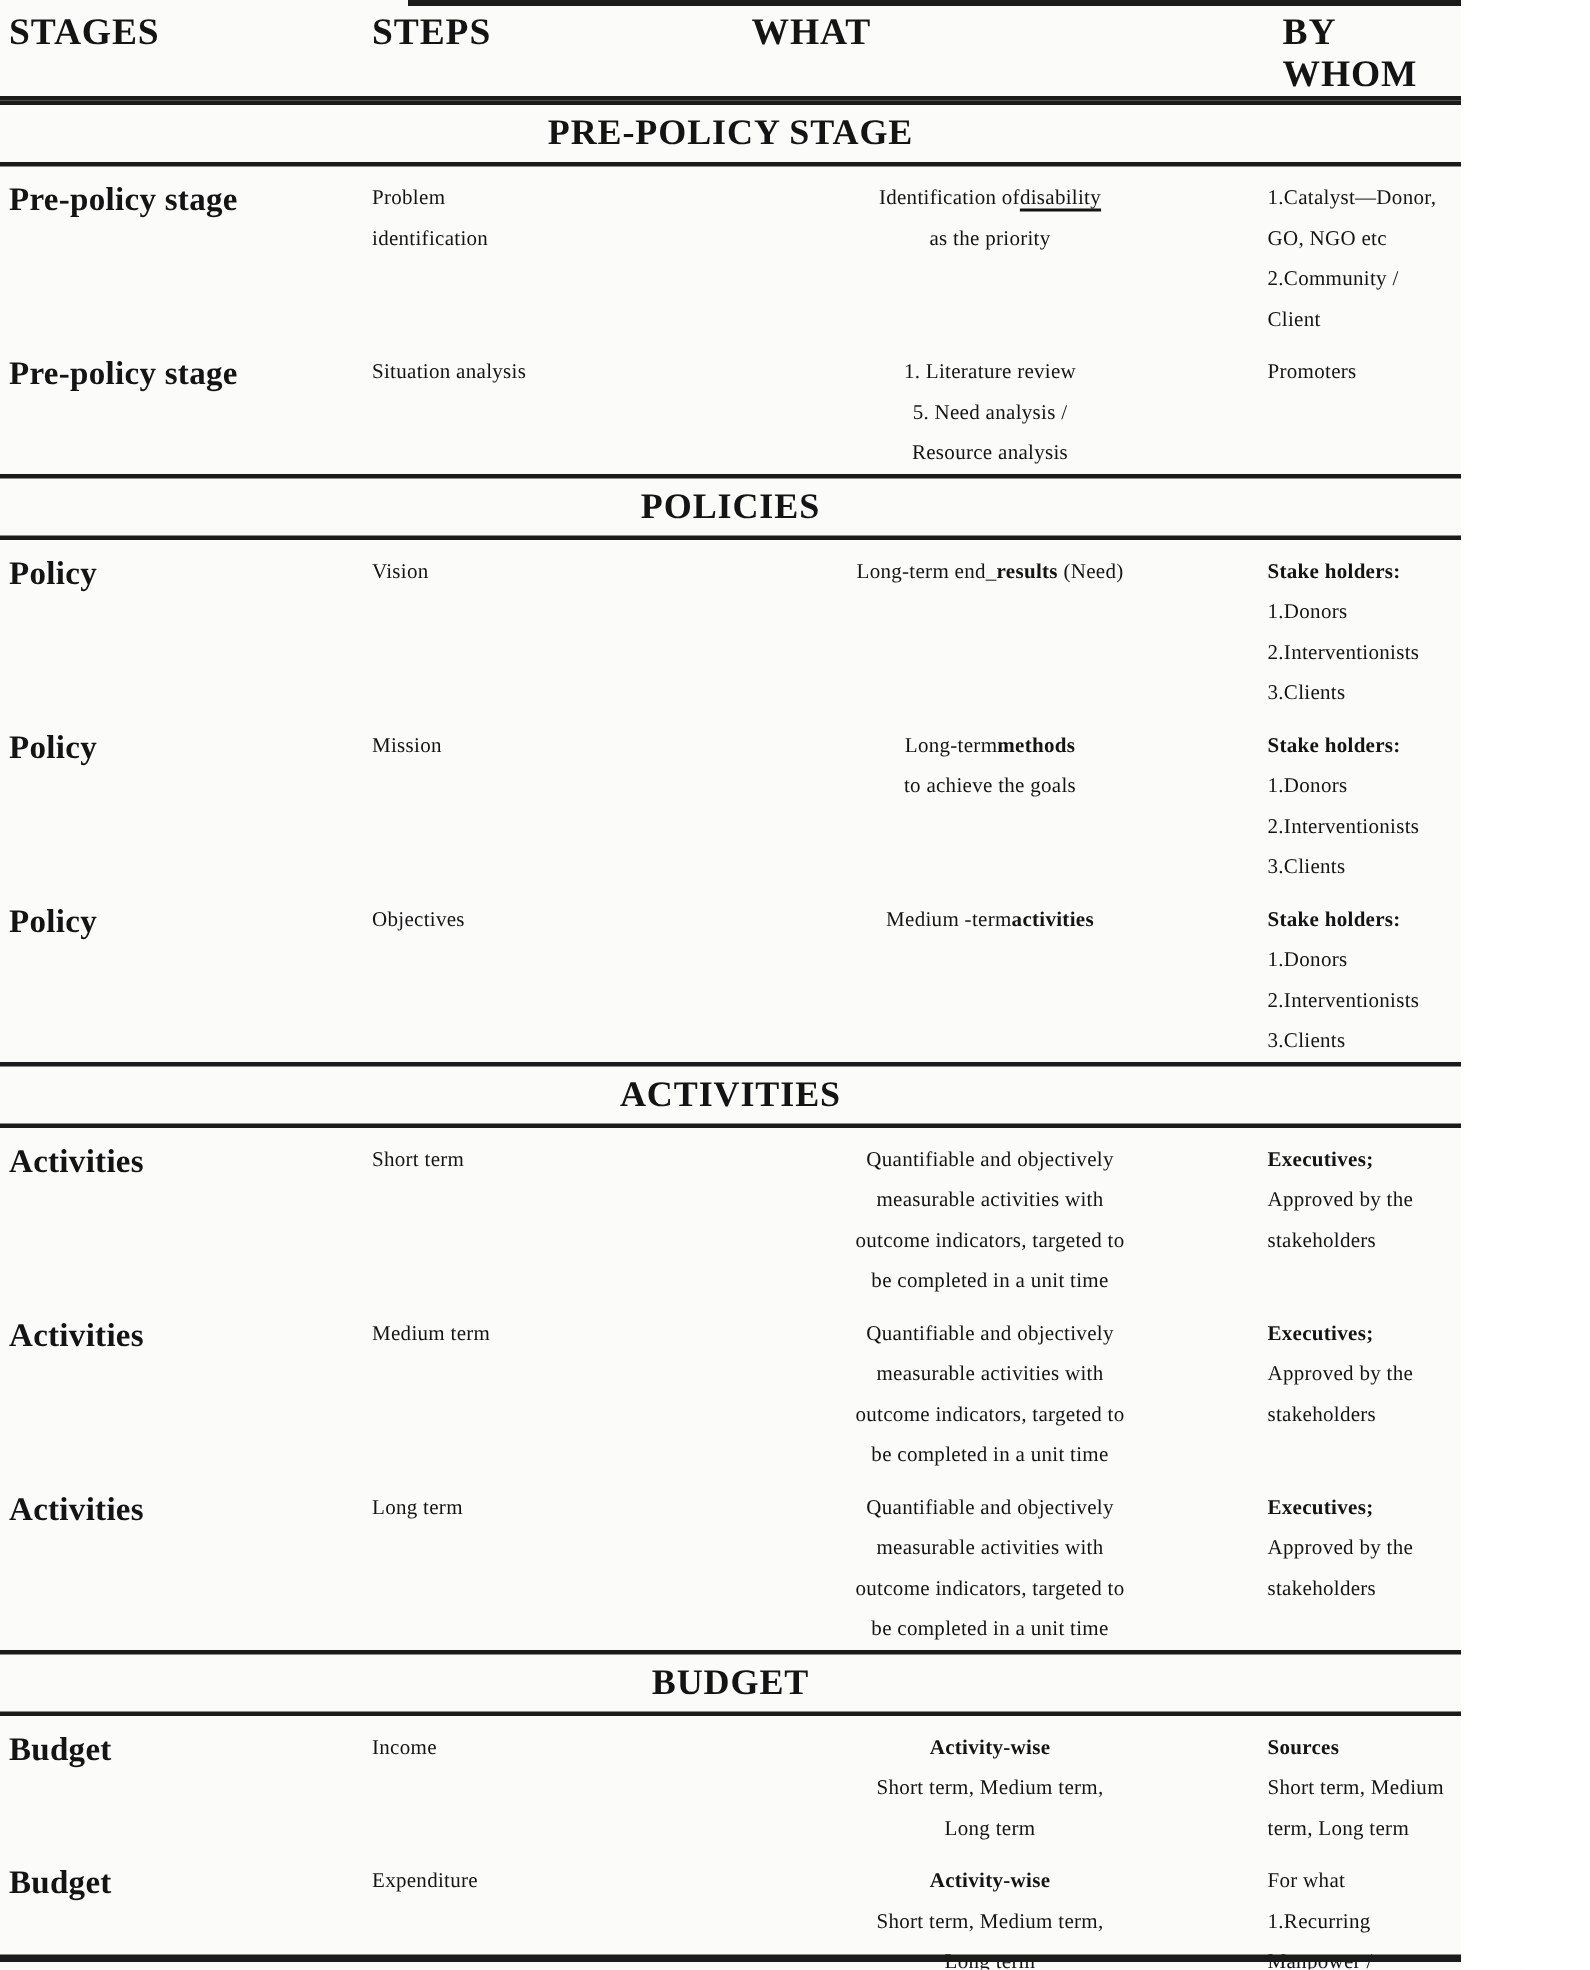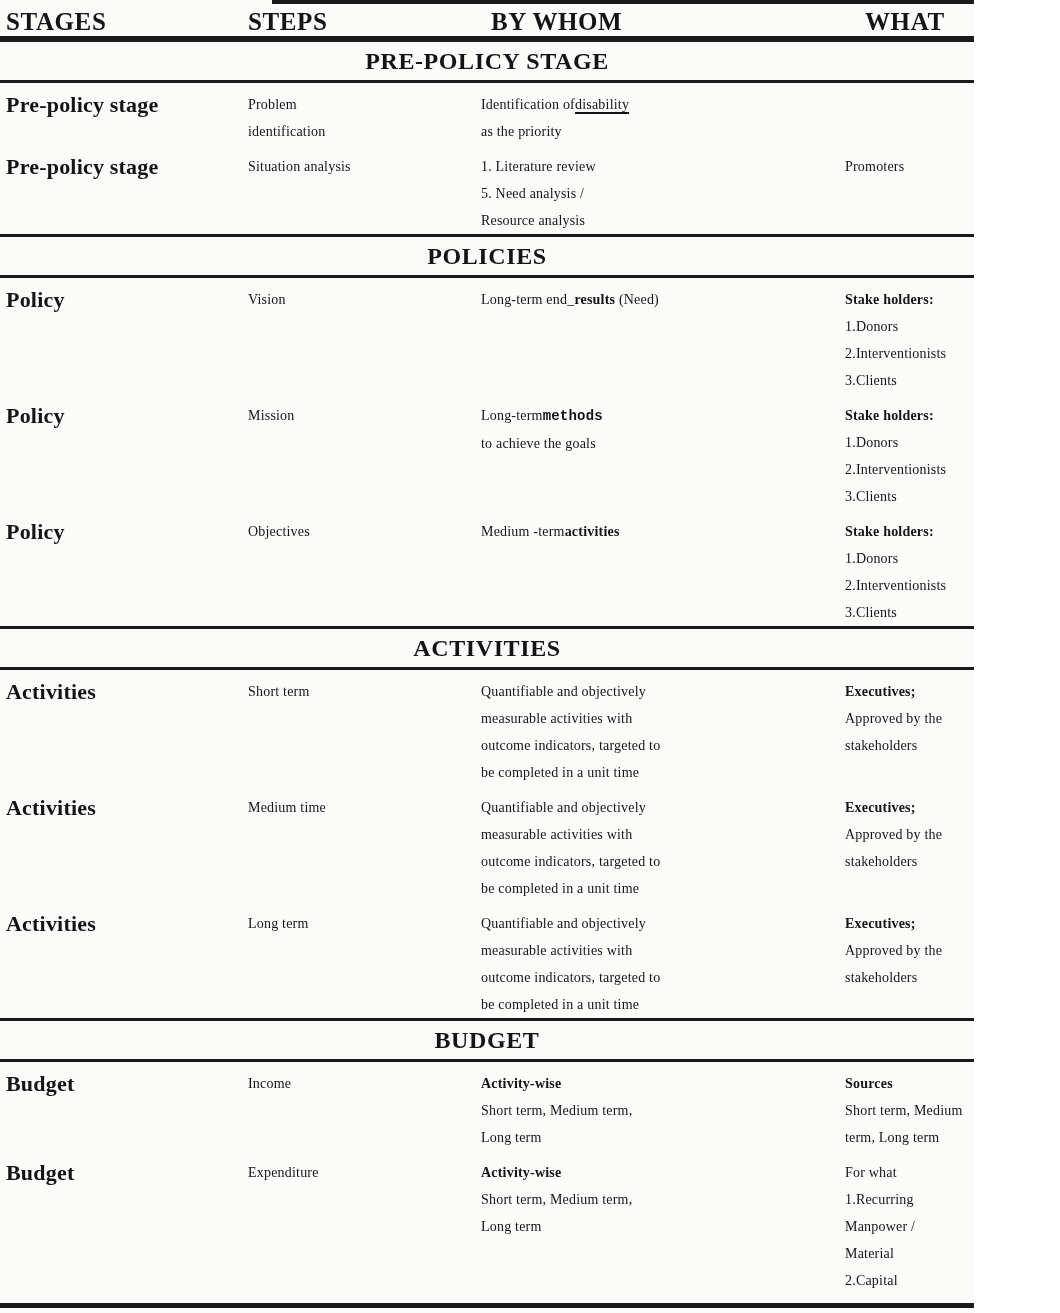--- a/index.html
+++ b/index.html
@@ -11,52 +11,58 @@
   .toprule{position:absolute;left:272px;right:0;top:0;height:4px;background:var(--rule,#1b1b1b);}
   .bottomrule{position:absolute;left:0;right:0;bottom:5px;height:5px;background:var(--rule,#1b1b1b);}
   .grid{display:grid;grid-template-columns:242px 233px 364px 1fr;padding:0 8px 0 6px;}
   .hr{height:3px;background:var(--rule,#1b1b1b);}
   .hcell{font-weight:bold;font-size:25px;letter-spacing:.6px;padding-top:8px;line-height:28px;}
   .hcell.h3{padding-left:20px;}
   .hcell.h4{padding-left:10px;}
   .band{text-align:center;font-weight:bold;font-size:24px;letter-spacing:.6px;padding:6px 0 6px;line-height:26px;}
   .row .c{padding-top:8px;font-size:14px;line-height:27px;letter-spacing:.2px;}
   .row .c1{font-weight:bold;font-size:22px;}
-  .row .c3{padding-right:6px;}
+  .row .c3{padding-right:6px;text-align:center;}
   .u{text-decoration:underline;text-decoration-thickness:2px;text-underline-offset:3px;}
 </style>
 </head>
 <body>
 
 <div class="page">
   <div class="toprule"></div>
 
   <div class="grid">
     <div class="hcell h1">STAGES</div>
     <div class="hcell h2">STEPS</div>
+    <div class="hcell h3">WHAT</div>
     <div class="hcell h4">BY WHOM</div>
-    <div class="hcell h3">WHAT</div>
   </div>
   <div class="hr"></div>
 
   <div>
       <div class="hr"></div>
       <div class="band">PRE-POLICY STAGE</div>
       <div class="hr"></div>
       <div class="grid row">
         <div class="c c1">
           <div class="line"><span>Pre-policy stage</span></div>
         </div>
         <div class="c c2">
           <div class="line"><span>Problem</span></div>
           <div class="line"><span>identification</span></div>
         </div>
         <div class="c c3">
           <div class="line"><span>Identification of</span><span class="u">disability</span></div>
           <div class="line"><span>as the priority</span></div>
+        </div>
+        <div class="c c4">
+          <div class="line"><span>1.Catalyst—Donor,</span></div>
+          <div class="line"><span>GO, NGO etc</span></div>
+          <div class="line"><span>2.Community /</span></div>
+          <div class="line"><span>Client</span></div>
         </div>
       </div>
       <div class="grid row">
         <div class="c c1">
           <div class="line"><span>Pre-policy stage</span></div>
         </div>
         <div class="c c2">
           <div class="line"><span>Situation analysis</span></div>
         </div>
         <div class="c c3">
@@ -89,21 +95,21 @@
         </div>
       </div>
       <div class="grid row">
         <div class="c c1">
           <div class="line"><span>Policy</span></div>
         </div>
         <div class="c c2">
           <div class="line"><span>Mission</span></div>
         </div>
         <div class="c c3">
-          <div class="line"><span>Long-term</span><span style="font-weight: bold; font-family: Liberation Mono, monospace;">methods</span></div>
+          <div class="line"><span>Long-term</span><span style="font-weight: bold;">methods</span></div>
           <div class="line"><span> to achieve the goals</span></div>
         </div>
         <div class="c c4">
           <div class="line"><span style="font-weight: bold;">Stake holders:</span></div>
           <div class="line"><span>1.Donors</span></div>
           <div class="line"><span>2.Interventionists</span></div>
           <div class="line"><span>3.Clients</span></div>
         </div>
       </div>
       <div class="grid row">
@@ -143,21 +149,21 @@
           <div class="line"><span style="font-weight: bold;">Executives;</span></div>
           <div class="line"><span>Approved by the</span></div>
           <div class="line"><span>stakeholders</span></div>
         </div>
       </div>
       <div class="grid row">
         <div class="c c1">
           <div class="line"><span>Activities</span></div>
         </div>
         <div class="c c2">
-          <div class="line"><span>Medium time</span></div>
+          <div class="line"><span>Medium term</span></div>
         </div>
         <div class="c c3">
           <div class="line"><span>Quantifiable and objectively</span></div>
           <div class="line"><span>measurable activities with</span></div>
           <div class="line"><span>outcome indicators, targeted to</span></div>
           <div class="line"><span>be completed in a unit time</span></div>
         </div>
         <div class="c c4">
           <div class="line"><span style="font-weight: bold;">Executives;</span></div>
           <div class="line"><span>Approved by the</span></div>

